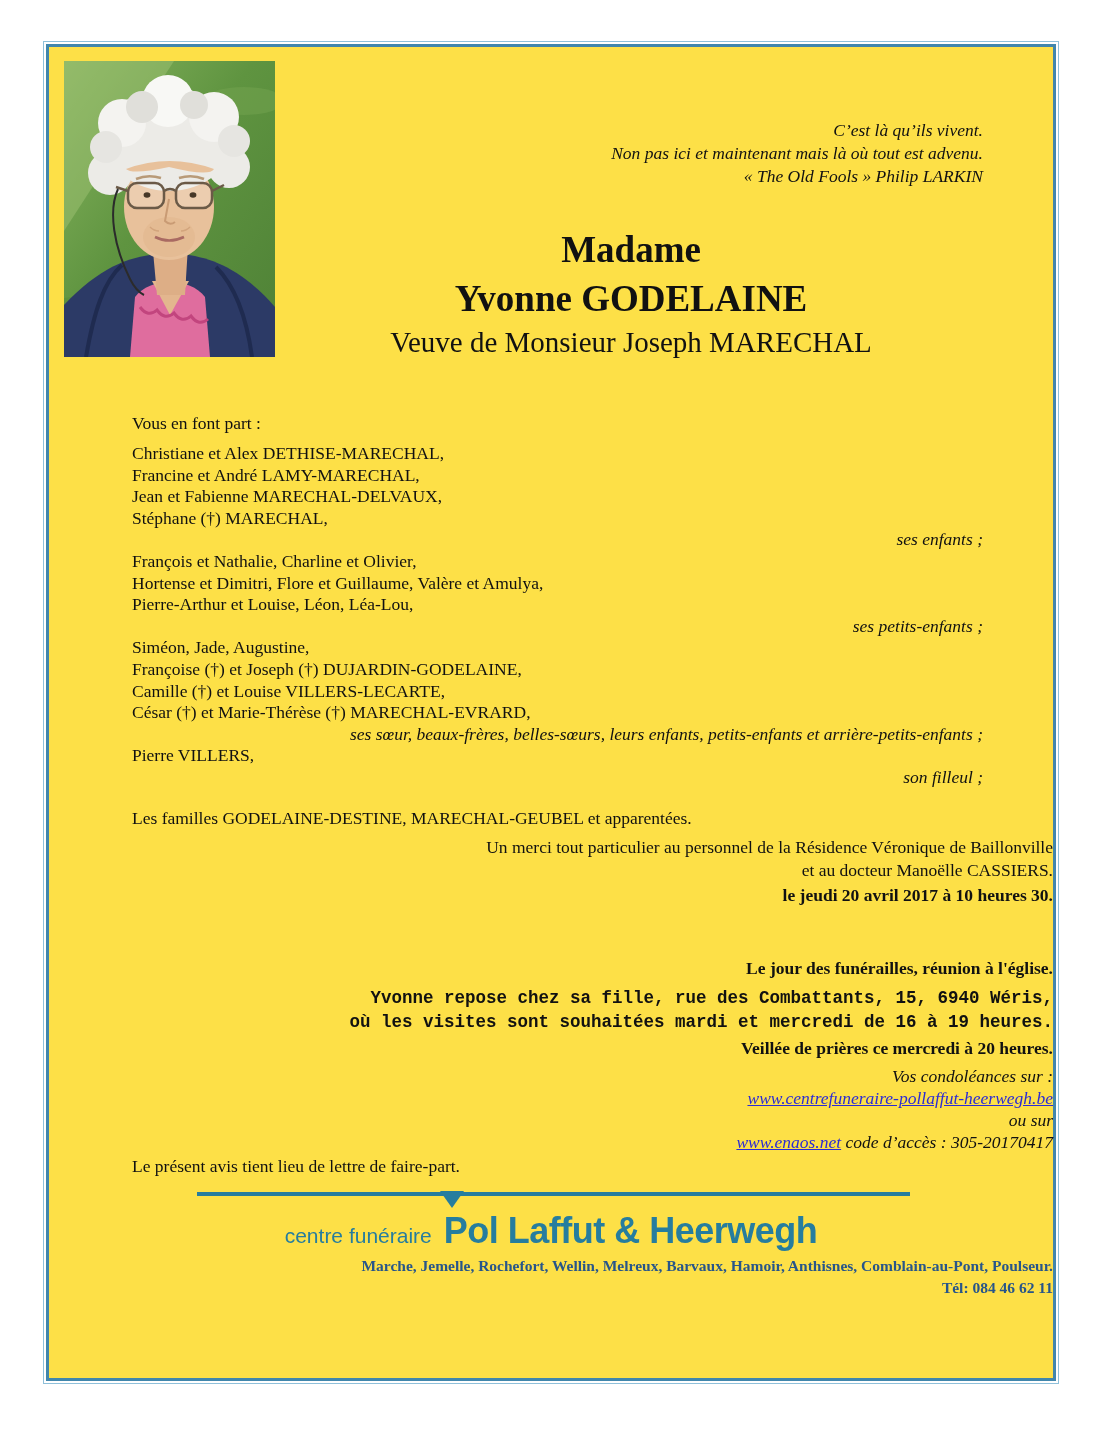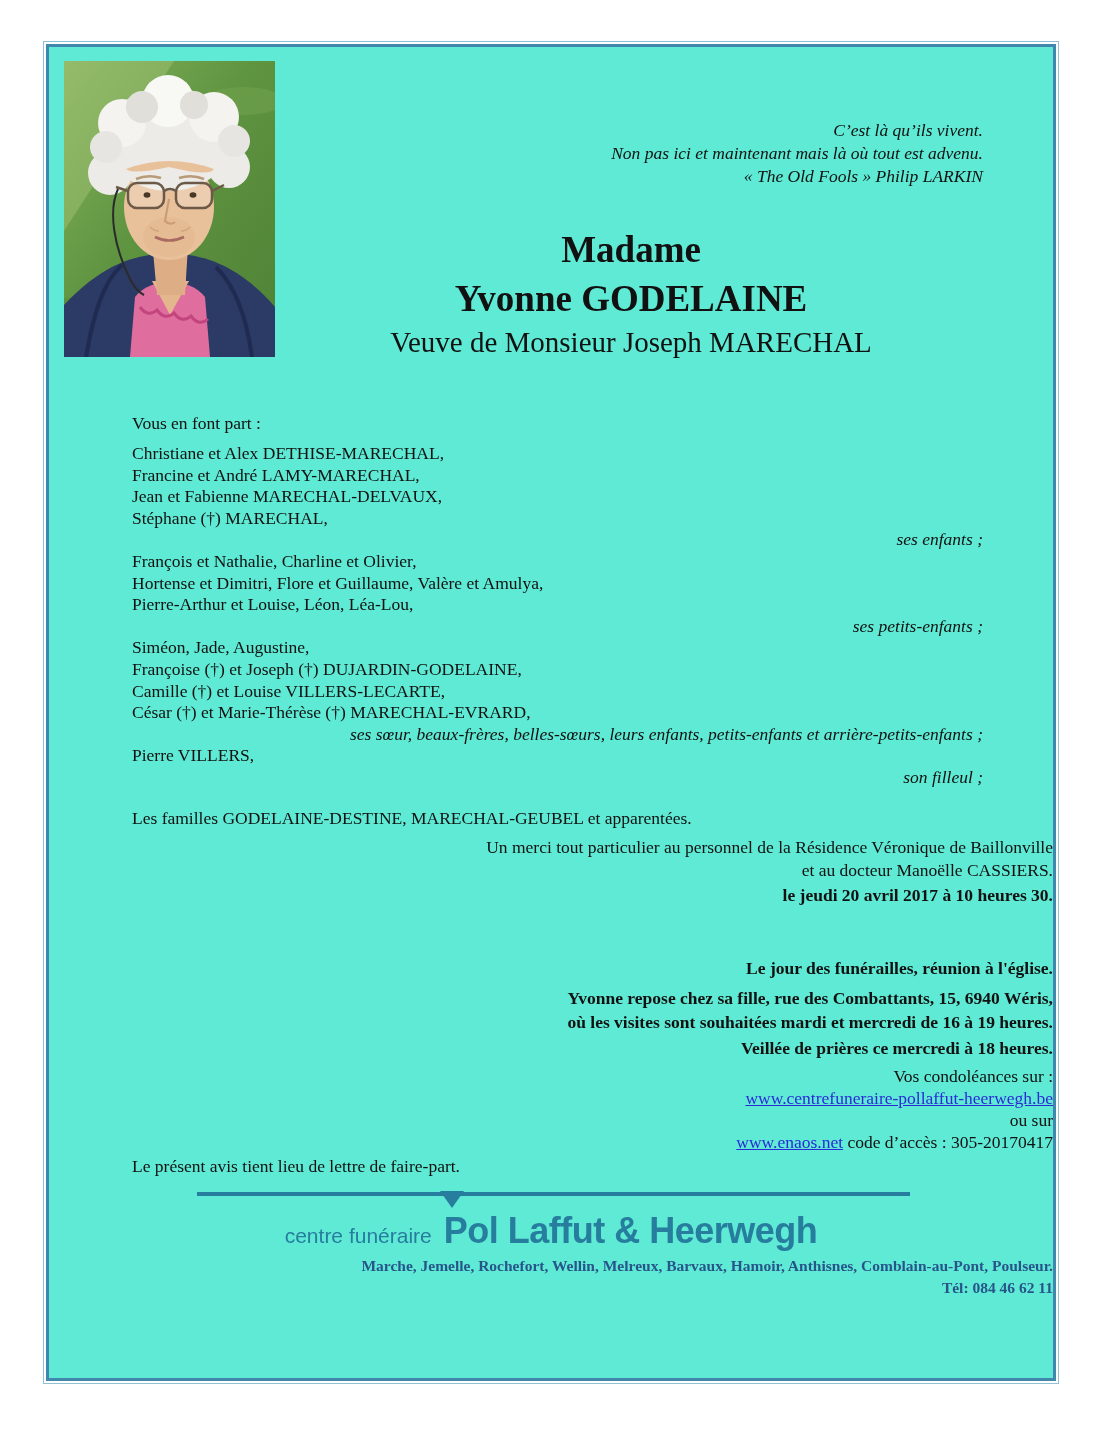--- a/index.html
+++ b/index.html
@@ -4,42 +4,42 @@
 <style>
   html,body{margin:0;padding:0;}
   body{
     width:1105px;height:1430px;position:relative;background:#ffffff;
     font-family:"Liberation Serif","DejaVu Serif",serif;color:#111;
     overflow:hidden;
   }
   .frame{
     position:absolute;left:46px;top:44px;width:1010px;height:1337px;
     border:3px solid #4186ac;outline:1px solid #8fc0da;outline-offset:2px;
-    box-sizing:border-box;background:#5eead4;
+    box-sizing:border-box;background:#fde047;
   }
   .abs{position:absolute;}
   .photo{left:15px;top:14px;width:211px;height:296px;display:block;}
   .quote{top:72px;right:70px;text-align:right;font-style:italic;font-size:17.5px;line-height:23px;white-space:nowrap;}
   .title-block{top:178px;left:160px;right:0;text-align:center;}
   .t-big{font-size:37px;font-weight:bold;line-height:49px;}
   .t-sub{font-size:29px;line-height:38px;}
   .life{top:338px;left:0;right:0;text-align:center;font-size:17.5px;}
   .life sup{font-size:11px;vertical-align:super;line-height:0;}
   .vous{top:366px;left:83px;font-size:17.5px;}
   .family{top:396px;left:83px;right:70px;font-size:17.5px;line-height:21.6px;}
   .fam-right{text-align:right;font-style:italic;}
   .families-line{top:761px;left:83px;font-size:17.5px;}
   .center{left:0;right:0;text-align:right;font-size:17.5px;}
   .thanks{top:789px;line-height:23px;}
   .ceremony{top:837px;line-height:23px;}
   .bold{font-weight:bold;}
   .reunion{top:911px;}
-  .repose{top:939px;line-height:24px;}
+  .repose{top:939px;line-height:24px;font-family:Liberation Mono, monospace;}
   .veillee{top:991px;}
-  .condol{top:1018px;line-height:22px;}
+  .condol{top:1018px;line-height:22px;font-style:italic;}
   .condol a{color:#2b2bd5;text-decoration:underline;cursor:pointer;}
   .notice{top:1109px;left:83px;font-size:17.5px;}
   .rule{top:1145px;left:148px;width:713px;height:4px;background:#267d9e;}
   .logo-row{top:1163px;left:0;right:0;display:flex;justify-content:center;align-items:baseline;gap:12px;
     font-family:"Liberation Sans","DejaVu Sans",sans-serif;color:#267d9e;}
   .logo-small{font-size:21px;}
   .logo-big-wrap{position:relative;display:inline-block;}
   .logo-big{font-size:36px;font-weight:bold;letter-spacing:-0.5px;}
   .triangle{position:absolute;left:-4px;top:-19px;width:0;height:0;
     border-left:12px solid transparent;border-right:12px solid transparent;border-top:17px solid #267d9e;}
@@ -154,21 +154,21 @@
     <div class="bold">le jeudi 20 avril 2017 à 10 heures 30.</div>
   </div>
 
   <div class="abs center reunion bold">Le jour des funérailles, réunion à l'église.</div>
 
   <div class="abs center repose bold">
     <div>Yvonne repose chez sa fille, rue des Combattants, 15, 6940 Wéris,</div>
     <div>où les visites sont souhaitées mardi et mercredi de 16 à 19 heures.</div>
   </div>
 
-  <div class="abs center veillee bold">Veillée de prières ce mercredi à 18 heures.</div>
+  <div class="abs center veillee bold">Veillée de prières ce mercredi à 20 heures.</div>
 
   <div class="abs center condol">
     <div>Vos condoléances sur :</div>
     <div><a>www.centrefuneraire-pollaffut-heerwegh.be</a></div>
     <div>ou sur</div>
     <div><a>www.enaos.net</a><span> code d’accès : 305-20170417</span></div>
   </div>
 
   <div class="abs notice">Le présent avis tient lieu de lettre de faire-part.</div>
 

